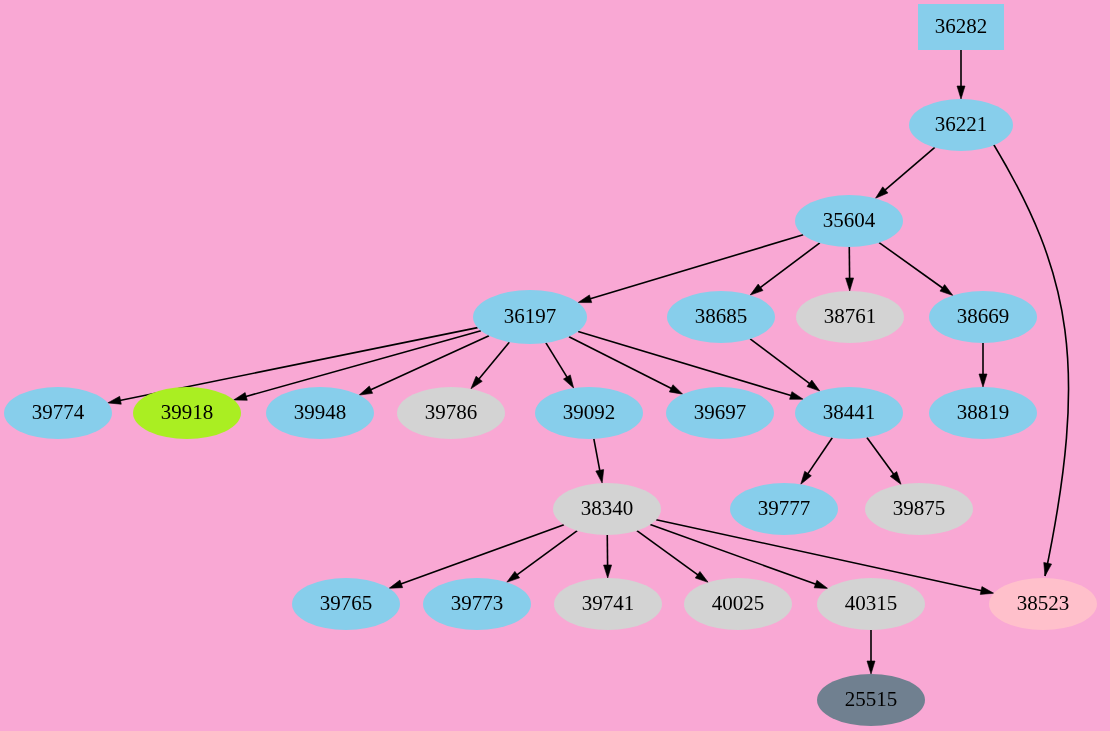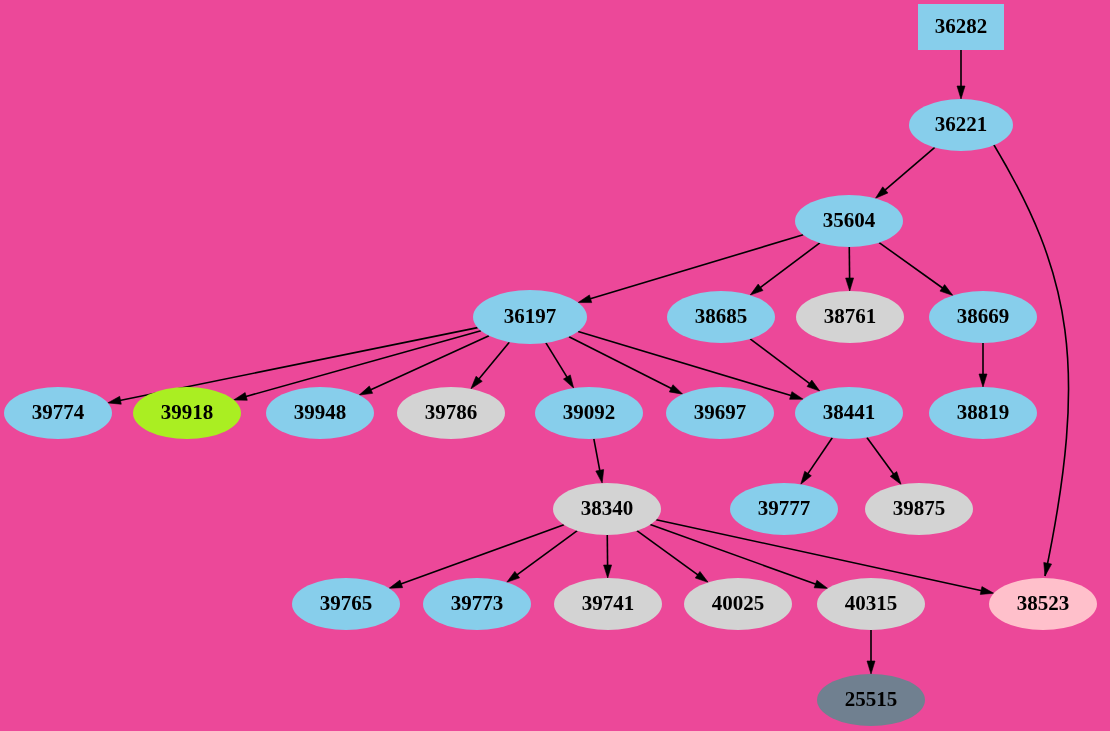--- a/index.html
+++ b/index.html
@@ -11,22 +11,21 @@
   body {
     width: 1110px;
     height: 731px;
     font-family: "Liberation Serif", "DejaVu Serif", serif;
     overflow: hidden;
   }
   #graph-root {
     position: relative;
     width: 1110px;
     height: 731px;
-    background: #ec4899;
-    font-weight: bold;
+    background: #f9a8d4;
   }
   #graph-svg {
     position: absolute;
     left: 0;
     top: 0;
     width: 1110px;
     height: 731px;
   }
   .node-label {
     font-family: "Liberation Serif", "DejaVu Serif", serif;

